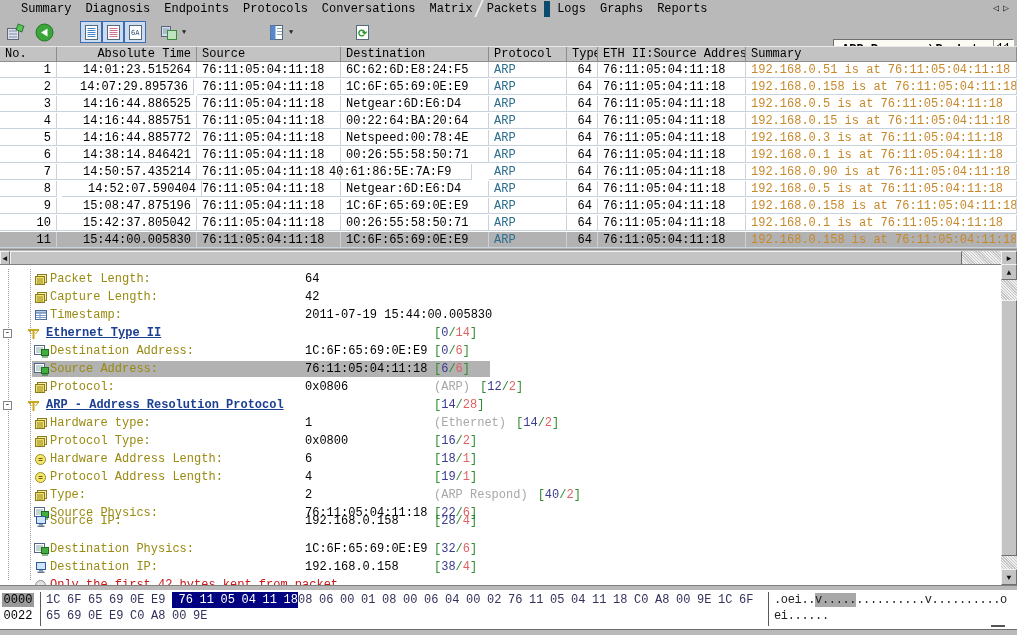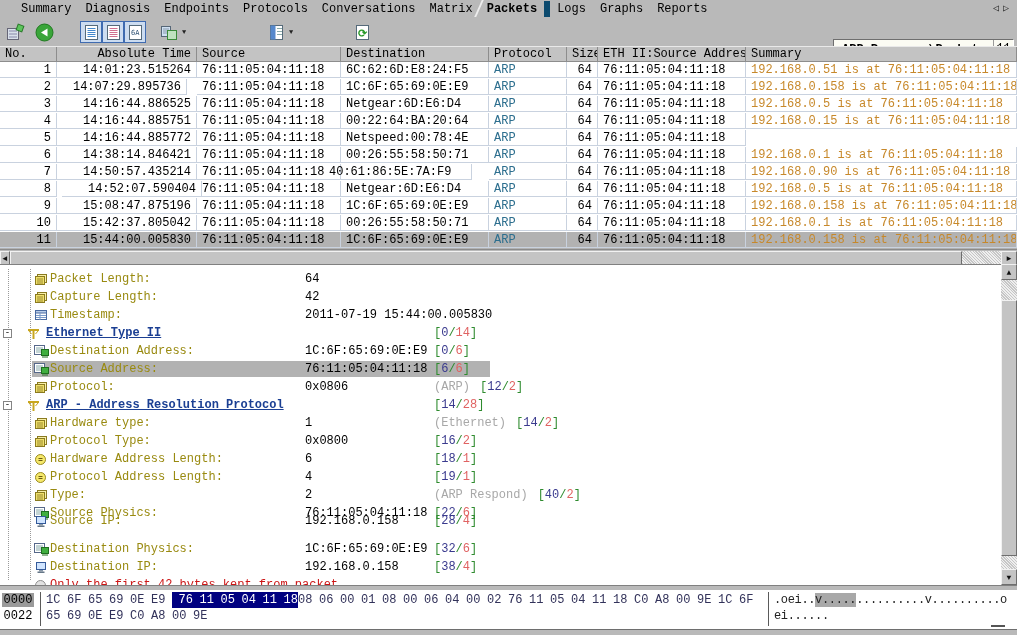--- a/index.html
+++ b/index.html
@@ -2,21 +2,21 @@
 <html><head>
 <meta charset="utf-8">
 <style>
   html,body{margin:0;padding:0}
   #app{position:relative;width:1017px;height:635px;background:#b9b9b9;
        font-family:"Liberation Mono","DejaVu Sans Mono",monospace;font-size:12px;color:#000;
        overflow:hidden;user-select:none}
   
   .tabbar{position:absolute;left:0;top:0;width:1017px;height:18px;display:flex;align-items:center;padding-left:14px;box-sizing:border-box}
   .tab{padding:1px 7px;white-space:nowrap;position:relative;cursor:default}
-  .tab.sel{font-weight:bold;border-right:6px solid #0c4a6e}
+  .tab.sel{font-weight:normal;border-right:6px solid #0c4a6e}
   .tab.sel::before{content:"";position:absolute;left:-2px;top:-1px;bottom:0;width:2px;background:#ededed;transform:skewX(-24deg)}
   .tabnav{position:absolute;right:4px;top:2px;font-size:10px;color:#222;letter-spacing:4px}
   
   .toolbar{position:absolute;left:0;top:18px;width:1017px;height:29px}
   .tbtn{position:absolute;top:3px;width:22px;height:22px;display:flex;align-items:center;justify-content:center;box-sizing:border-box}
   .tbtn.pressed{border:1px solid #3f6bb0;background:#ccdcf0}
   .caret{position:absolute;top:10px;font-size:7px;color:#222}
   .filterbox{position:absolute;left:833px;top:21px;width:181px;height:21px;background:#fbfbf3;
              border-top:1px solid #6e6e6e;border-left:1px solid #6e6e6e;border-right:1px solid #fff;border-bottom:1px solid #fff;
              display:flex;align-items:center;box-sizing:border-box}
@@ -156,38 +156,38 @@
       <span class="fvalue">11</span>
     </div>
   </div>
 
   <div class="thead" id="thead">
       <div class="hcell" style="left: 0px; width: 57px;">No.</div>
       <div class="hcell r" style="left: 57px; width: 140px;">Absolute Time</div>
       <div class="hcell" style="left: 197px; width: 144px;">Source</div>
       <div class="hcell" style="left: 341px; width: 148px;">Destination</div>
       <div class="hcell" style="left: 489px; width: 78px;">Protocol</div>
-      <div class="hcell" style="left: 567px; width: 31px;">Size</div>
+      <div class="hcell" style="left: 567px; width: 31px;">Type</div>
       <div class="hcell" style="left: 598px; width: 148px;">ETH II:Source Address</div>
       <div class="hcell" style="left: 746px; width: 271px;">Summary</div>
     </div>
   <div class="tbody" id="tbody">
       <div class="trow">
         <div class="tcell r" style="left: 0px; width: 57px;">1</div>
         <div class="tcell r" style="left: 57px; width: 140px;">14:01:23.515264</div>
         <div class="tcell " style="left: 197px; width: 144px;">76:11:05:04:11:18</div>
         <div class="tcell " style="left: 341px; width: 148px;">6C:62:6D:E8:24:F5</div>
         <div class="tcell  c-proto" style="left: 489px; width: 78px;">ARP</div>
         <div class="tcell r" style="left: 567px; width: 31px;">64</div>
         <div class="tcell " style="left: 598px; width: 148px;">76:11:05:04:11:18</div>
         <div class="tcell  c-summ" style="left: 746px; width: 271px;">192.168.0.51 is at 76:11:05:04:11:18</div>
       </div>
       <div class="trow">
         <div class="tcell r" style="left: 0px; width: 57px;">2</div>
-        <div class="tcell r" style="left: 47px; width: 140px;">14:07:29.895736</div>
+        <div class="tcell r" style="left: 54px; width: 140px;">14:07:29.895736</div>
         <div class="tcell " style="left: 197px; width: 144px;">76:11:05:04:11:18</div>
         <div class="tcell " style="left: 341px; width: 148px;">1C:6F:65:69:0E:E9</div>
         <div class="tcell  c-proto" style="left: 489px; width: 78px;">ARP</div>
         <div class="tcell r" style="left: 567px; width: 31px;">64</div>
         <div class="tcell " style="left: 598px; width: 148px;">76:11:05:04:11:18</div>
         <div class="tcell  c-summ" style="left: 746px; width: 271px;">192.168.0.158 is at 76:11:05:04:11:18</div>
       </div>
       <div class="trow">
         <div class="tcell r" style="left: 0px; width: 57px;">3</div>
         <div class="tcell r" style="left: 57px; width: 140px;">14:16:44.886525</div>
@@ -209,20 +209,21 @@
         <div class="tcell  c-summ" style="left: 746px; width: 271px;">192.168.0.15 is at 76:11:05:04:11:18</div>
       </div>
       <div class="trow">
         <div class="tcell r" style="left: 0px; width: 57px;">5</div>
         <div class="tcell r" style="left: 57px; width: 140px;">14:16:44.885772</div>
         <div class="tcell " style="left: 197px; width: 144px;">76:11:05:04:11:18</div>
         <div class="tcell " style="left: 341px; width: 148px;">Netspeed:00:78:4E</div>
         <div class="tcell  c-proto" style="left: 489px; width: 78px;">ARP</div>
         <div class="tcell r" style="left: 567px; width: 31px;">64</div>
         <div class="tcell " style="left: 598px; width: 148px;">76:11:05:04:11:18</div>
+        <div class="tcell  c-summ" style="left: 746px; width: 271px;">192.168.0.3 is at 76:11:05:04:11:18</div>
       </div>
       <div class="trow">
         <div class="tcell r" style="left: 0px; width: 57px;">6</div>
         <div class="tcell r" style="left: 57px; width: 140px;">14:38:14.846421</div>
         <div class="tcell " style="left: 197px; width: 144px;">76:11:05:04:11:18</div>
         <div class="tcell " style="left: 341px; width: 148px;">00:26:55:58:50:71</div>
         <div class="tcell  c-proto" style="left: 489px; width: 78px;">ARP</div>
         <div class="tcell r" style="left: 567px; width: 31px;">64</div>
         <div class="tcell " style="left: 598px; width: 148px;">76:11:05:04:11:18</div>
         <div class="tcell  c-summ" style="left: 746px; width: 271px;">192.168.0.1 is at 76:11:05:04:11:18</div>

